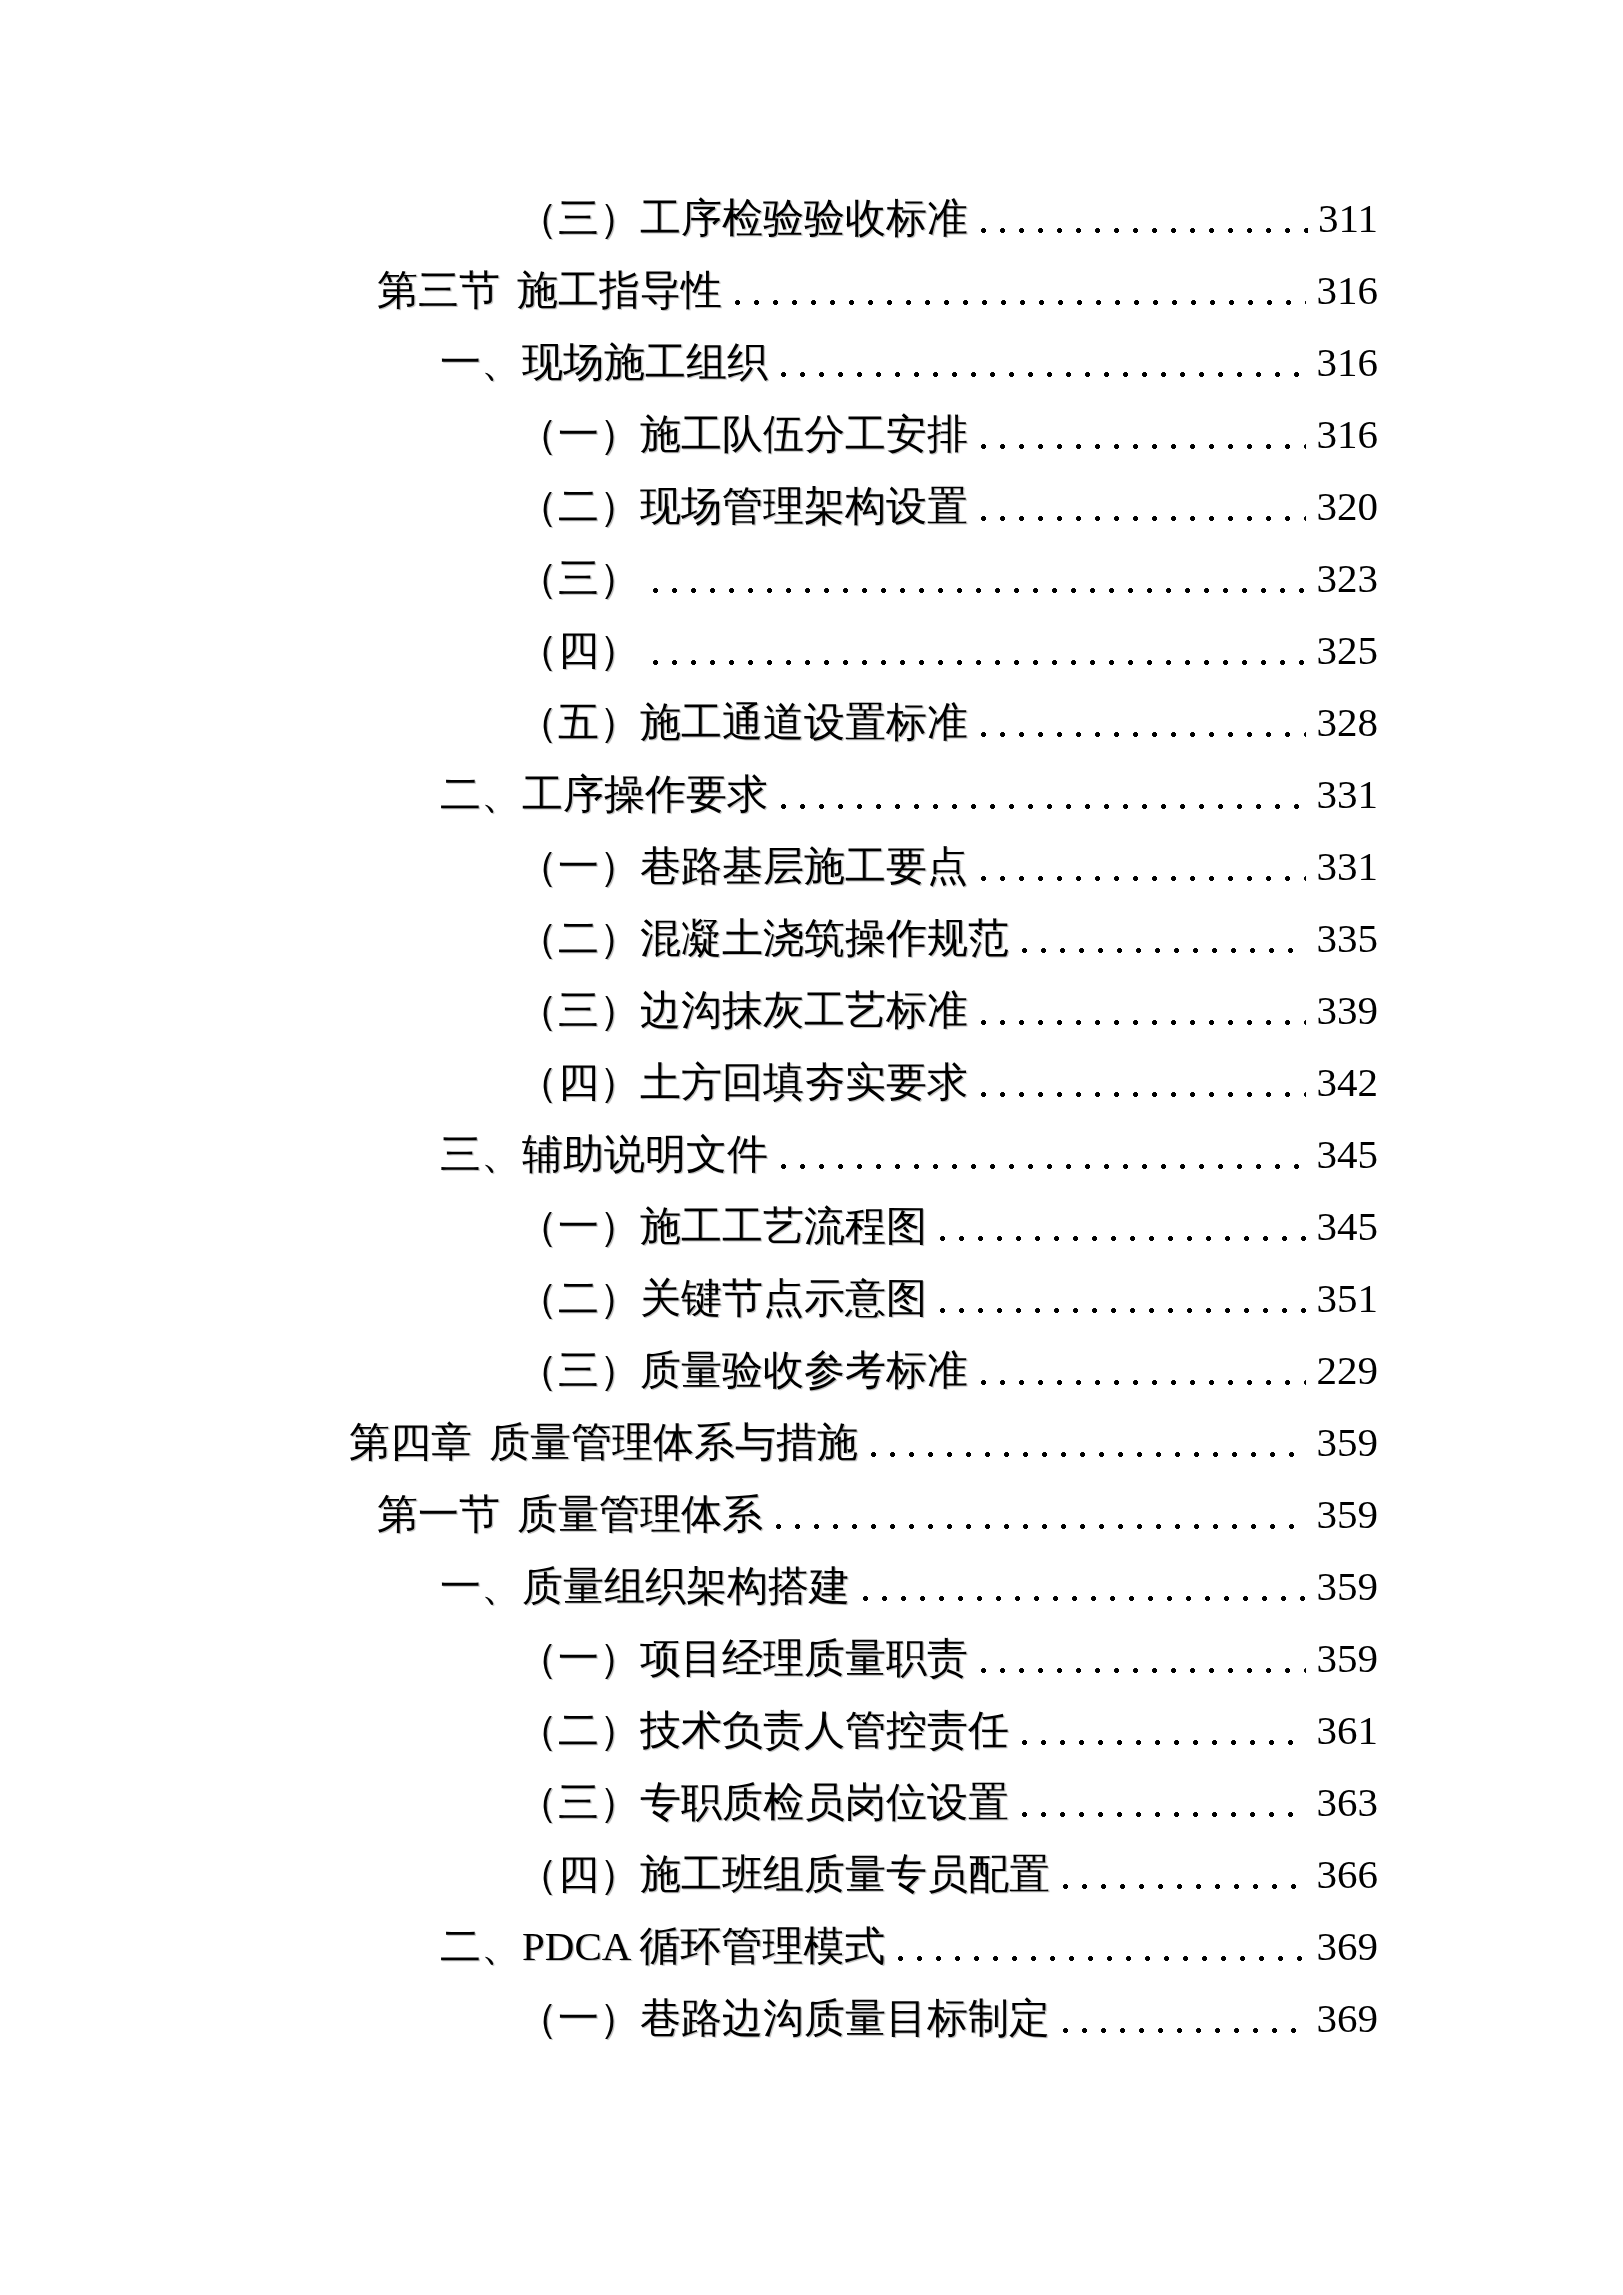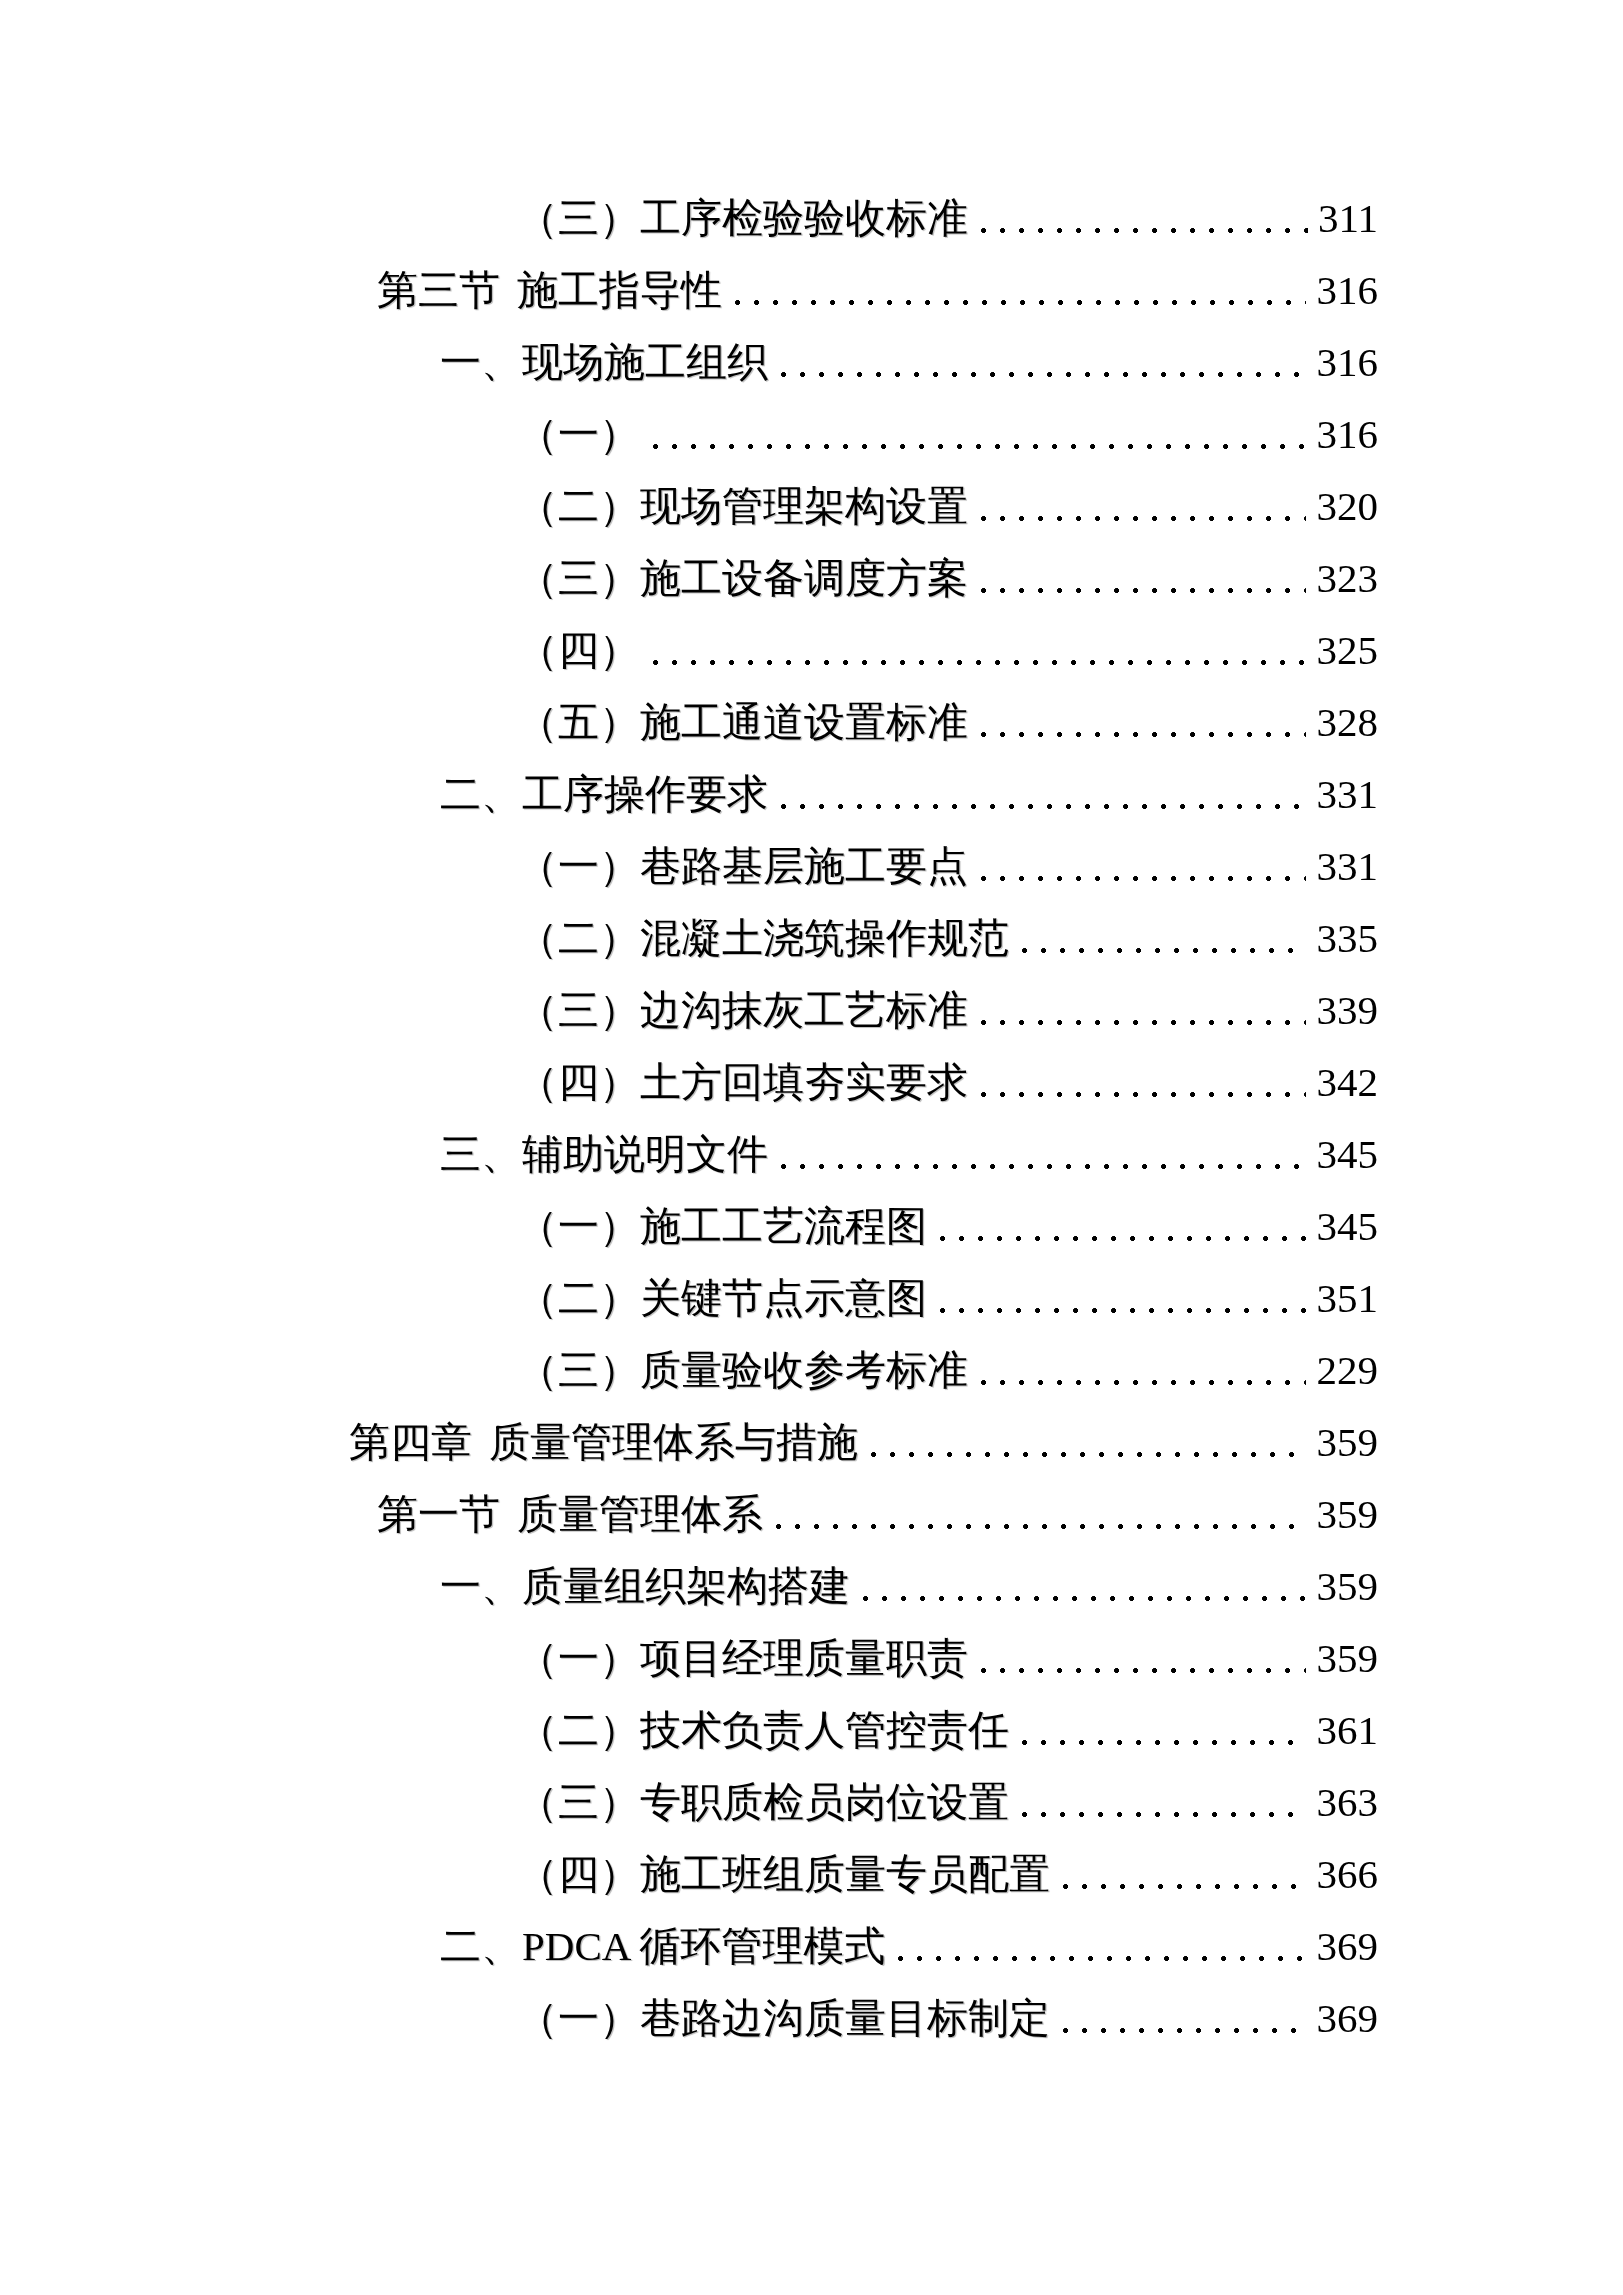--- a/index.html
+++ b/index.html
@@ -82,32 +82,32 @@
     <span class="pagenum">316</span>
   </div>
       <div class="toc-row lv-item">
     <span class="lbl">一、</span>
     <span class="title">现场施工组织</span>
     <span class="leader"></span>
     <span class="pagenum">316</span>
   </div>
       <div class="toc-row lv-subitem">
     <span class="lbl">（一）</span>
+    <span class="title">施工队伍分工安排</span>
     <span class="leader"></span>
     <span class="pagenum">316</span>
   </div>
       <div class="toc-row lv-subitem">
     <span class="lbl">（二）</span>
     <span class="title">现场管理架构设置</span>
     <span class="leader"></span>
     <span class="pagenum">320</span>
   </div>
       <div class="toc-row lv-subitem">
     <span class="lbl">（三）</span>
-    <span class="title">施工设备调度方案</span>
     <span class="leader"></span>
     <span class="pagenum">323</span>
   </div>
       <div class="toc-row lv-subitem">
     <span class="lbl">（四）</span>
     <span class="leader"></span>
     <span class="pagenum">325</span>
   </div>
       <div class="toc-row lv-subitem">
     <span class="lbl">（五）</span>

